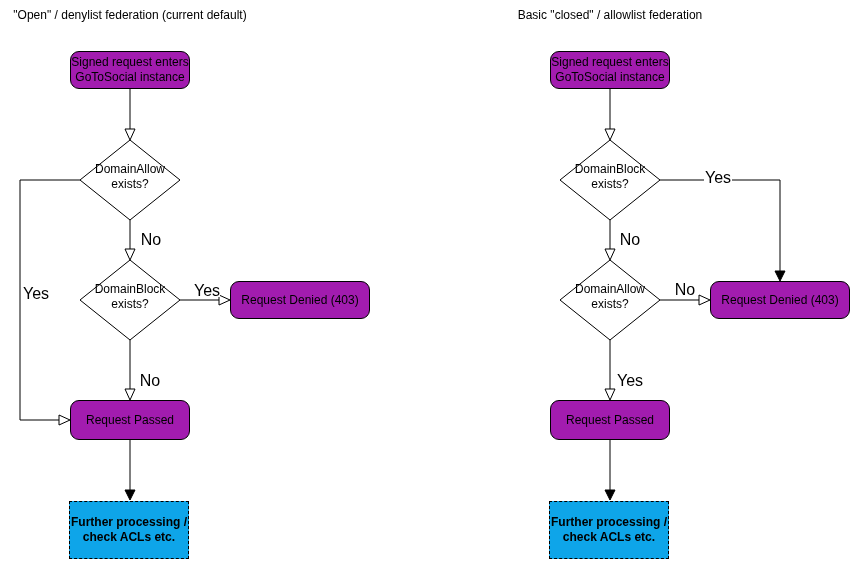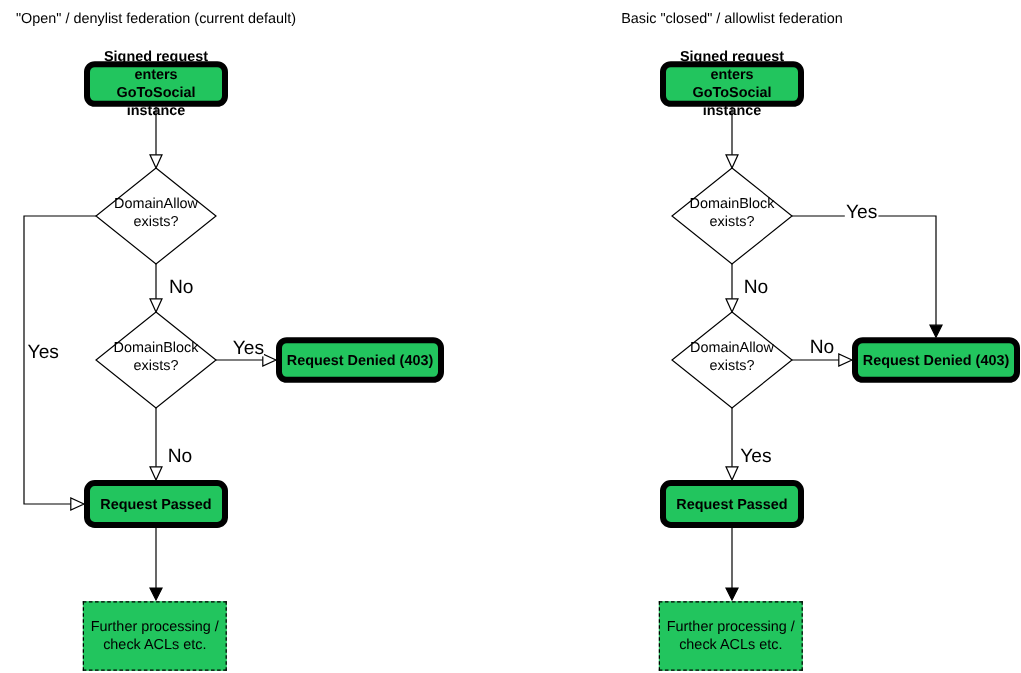--- a/index.html
+++ b/index.html
@@ -22,28 +22,28 @@
     box-sizing: border-box;
     display: flex;
     flex-direction: column;
     align-items: center;
     justify-content: center;
     text-align: center;
     font-size: 12px;
     line-height: 15px;
   }
   .box {
-    border: 5px solid #000000;
+    border: 1px solid #000000;
     border-radius: 9px;
-    background: #22c55e;
-    font-weight: bold;
+    background: #a21caf;
   }
   .dashed-box {
     border: 1px dashed #000000;
-    background: #22c55e;
+    background: #0ea5e9;
+    font-weight: bold;
   }
   .diamond-text { background: transparent; align-items: center; }
   .chart-title {
     position: absolute;
     font-size: 12px;
     line-height: 14px;
     text-align: center;
     white-space: nowrap;
   }
   .edge-label {

